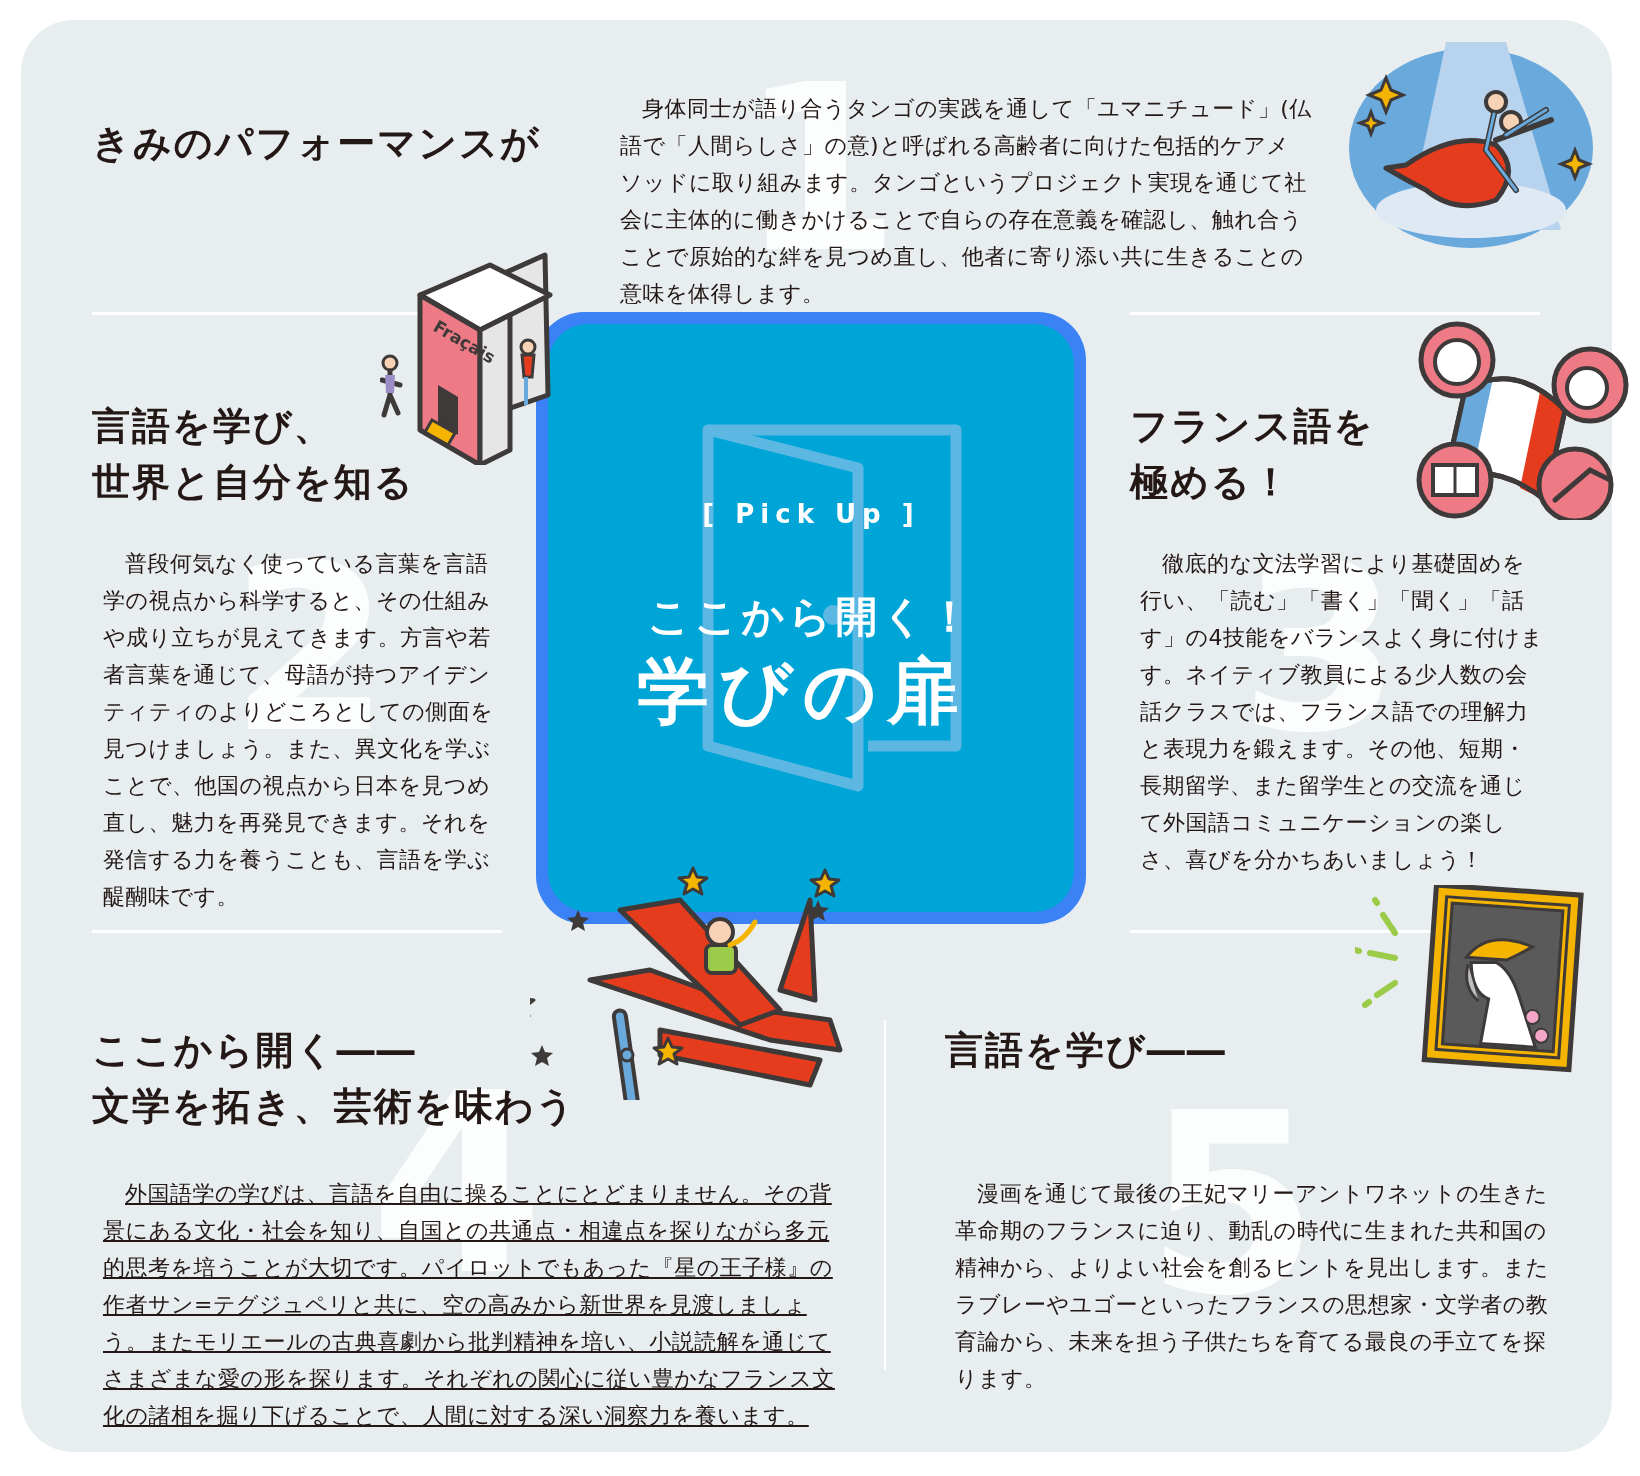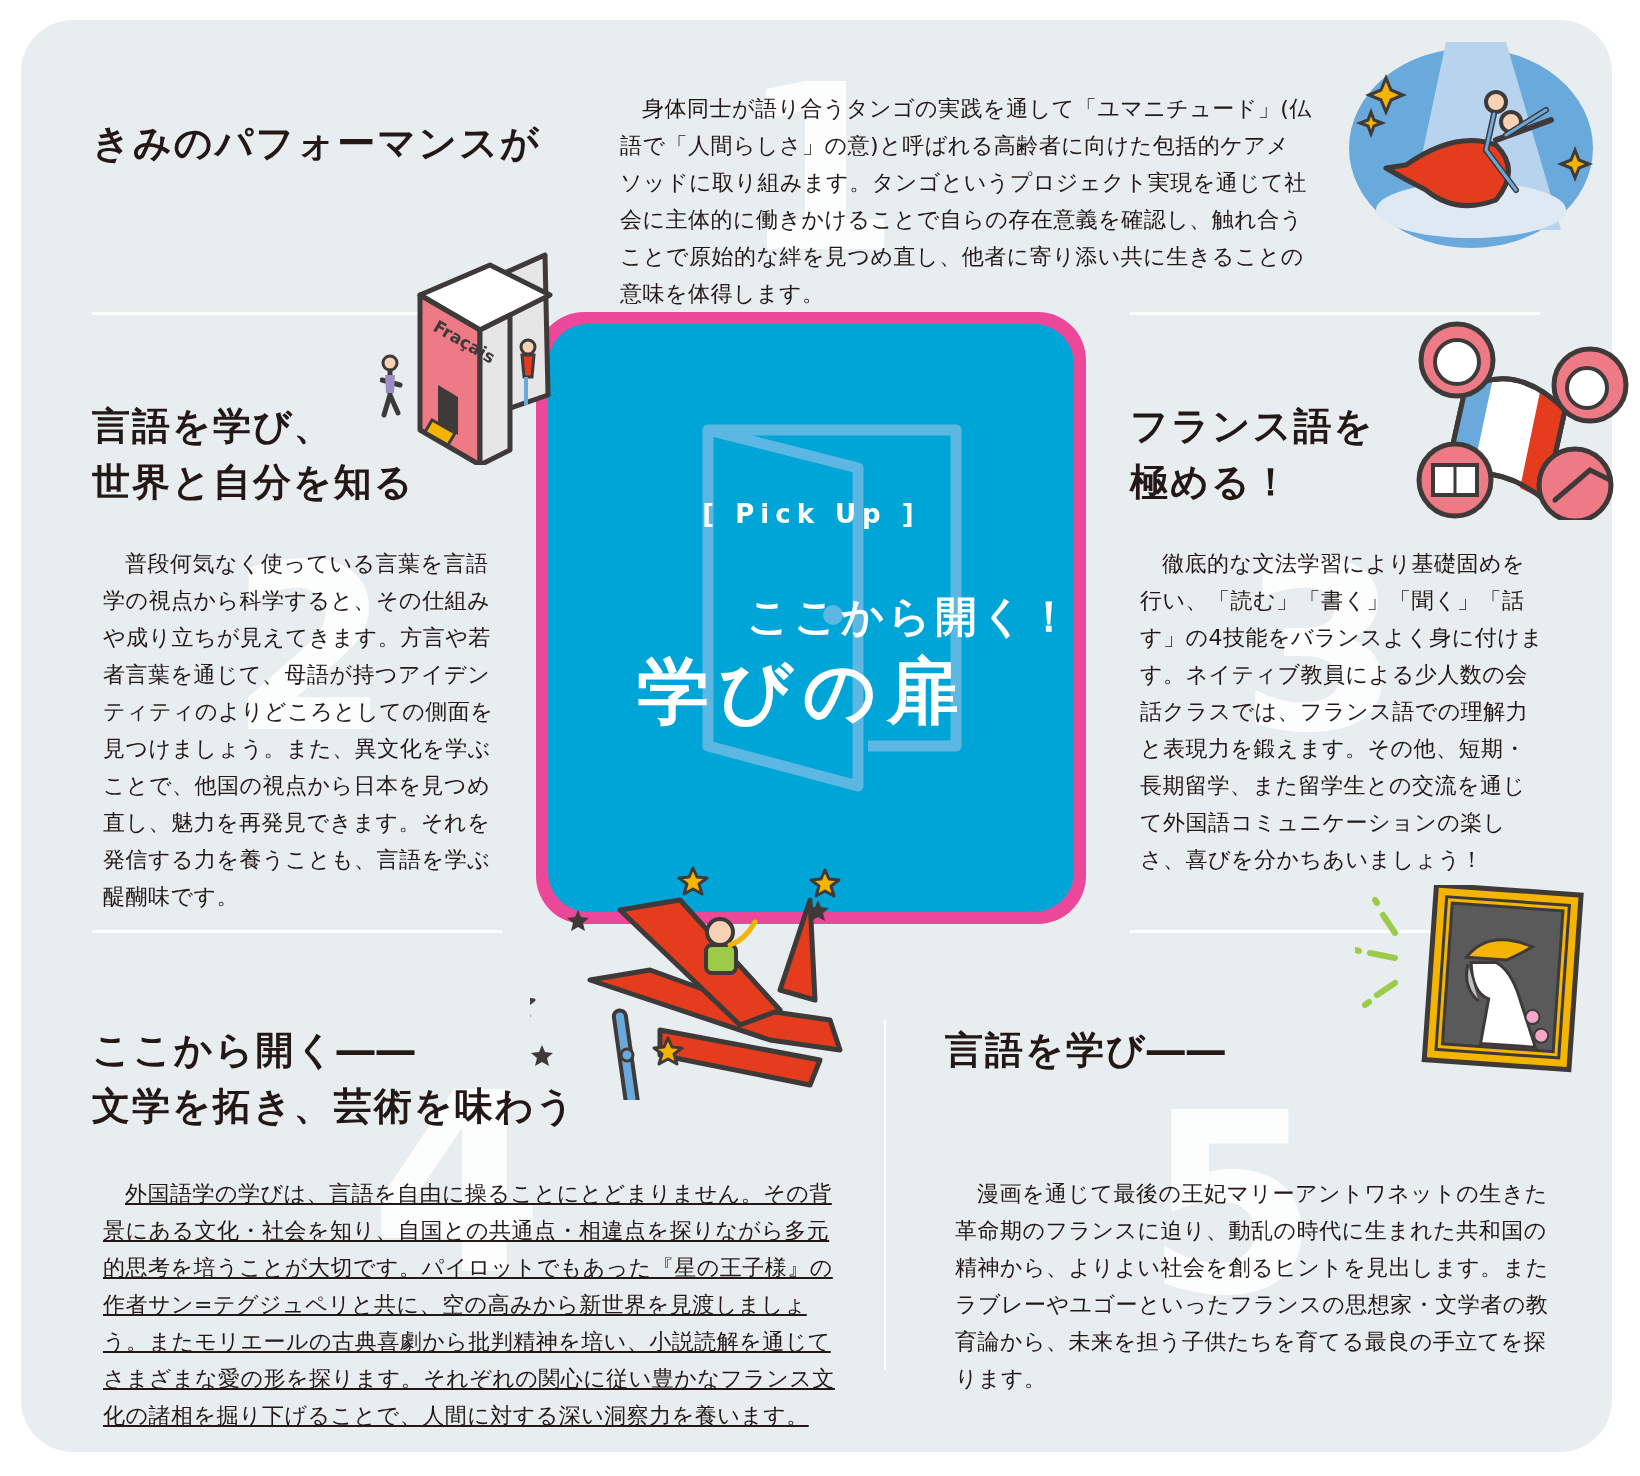--- a/index.html
+++ b/index.html
@@ -10,26 +10,26 @@
   .abs { position: absolute; }
   .bignum { position: absolute; font-family: "DejaVu Sans", sans-serif; font-weight: bold;
             color: #ffffff; opacity: 0.9; line-height: 1; z-index: 1; }
   .title { position: absolute; font-weight: bold; font-size: 38px; line-height: 56px;
            letter-spacing: 2px; color: #231815; z-index: 3; margin: 0; white-space: nowrap; }
   .body { position: absolute; font-size: 22px; line-height: 37px; color: #231815; z-index: 3;
           margin: 8px; text-indent: 1em; letter-spacing: 0.5px; }
   .hline { position: absolute; height: 3px; background: #ffffff; z-index: 2; }
   .vline { position: absolute; width: 2px; background: #ffffff; z-index: 2; }
   .pickup { position: absolute; left: 536px; top: 312px; width: 550px; height: 612px;
-            background: #ec4899; border-radius: 48px; z-index: 2; }
+            background: #3b82f6; border-radius: 48px; z-index: 2; }
   .pickup-inner { position: absolute; left: 12px; top: 12px; right: 12px; bottom: 12px;
                   background: #00a5d8; border-radius: 40px; overflow: hidden; }
   .pk-label { position: absolute; left: 0; right: 0; top: 175px; text-align: center;
               color: #ffffff; font-size: 26px; font-weight: bold; letter-spacing: 6px; }
-  .pk-sub { position: absolute; left: 0; right: 0; top: 265px; text-align: right;
+  .pk-sub { position: absolute; left: 0; right: 0; top: 265px; text-align: center;
             color: #ffffff; font-size: 42px; font-weight: bold; letter-spacing: 4px; }
   .pk-main { position: absolute; left: 0; right: 16px; top: 320px; text-align: center;
              color: #ffffff; font-size: 72px; font-weight: bold; letter-spacing: 10px; }
   .illus { position: absolute; z-index: 4; }
 </style>
 </head>
 <body>
 
 <div class="panel"></div>
 

